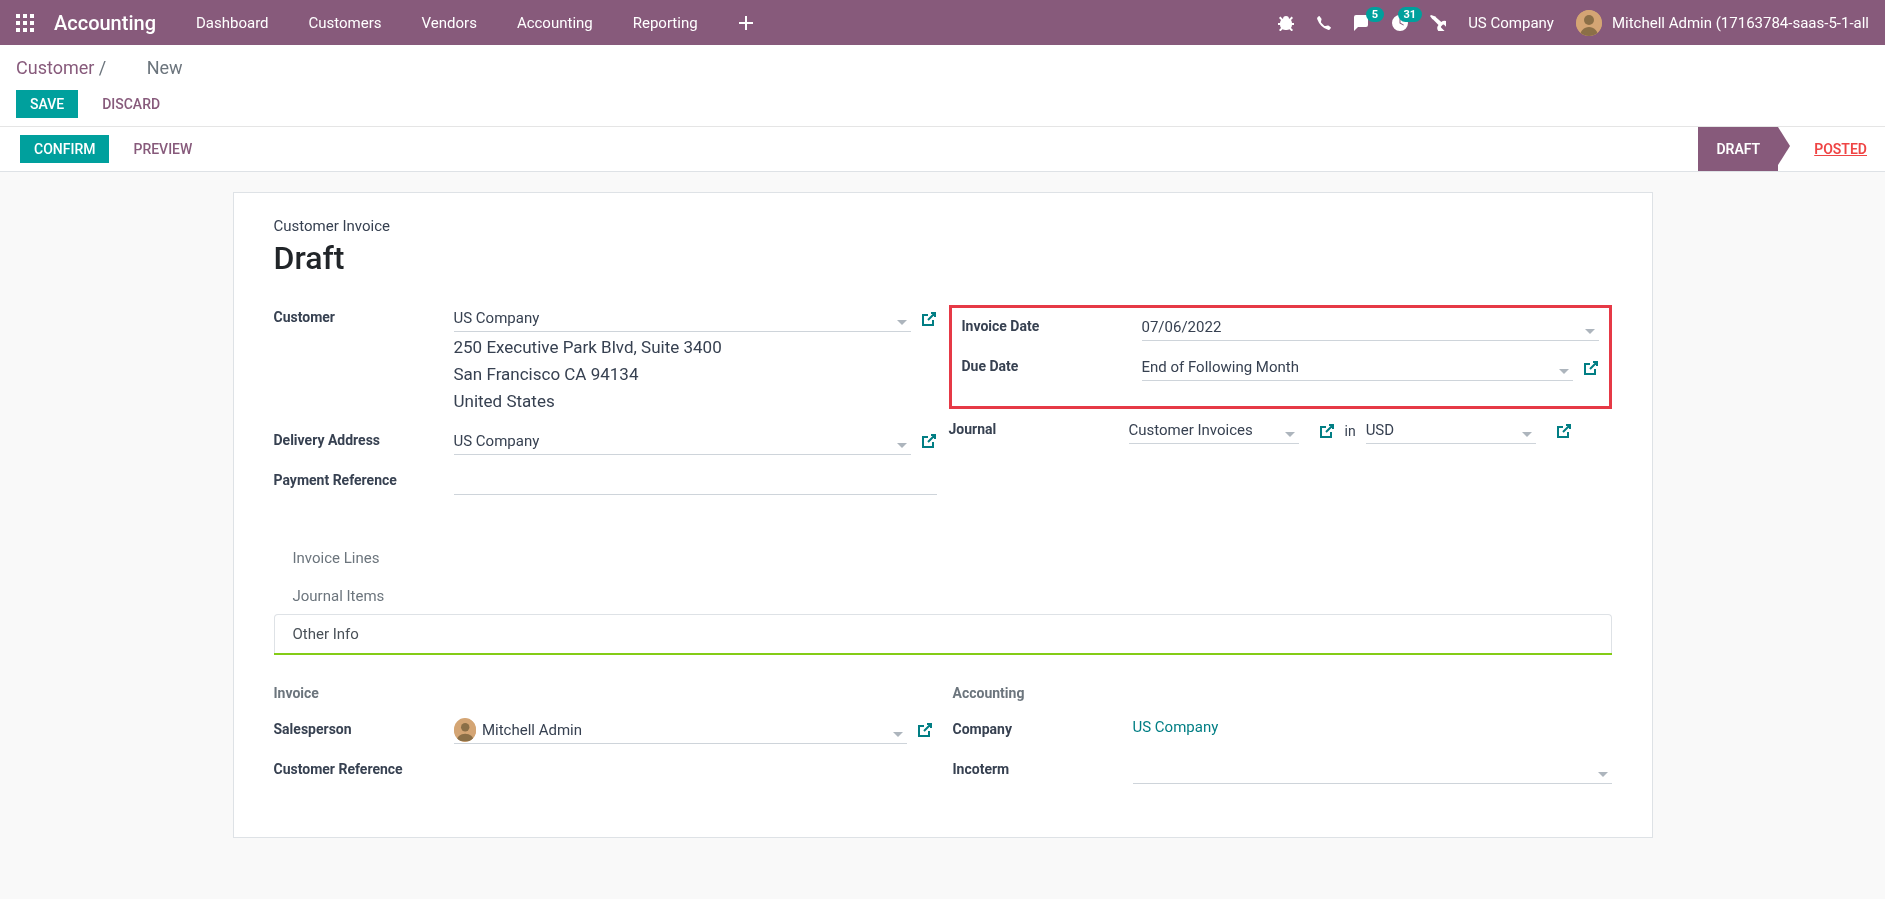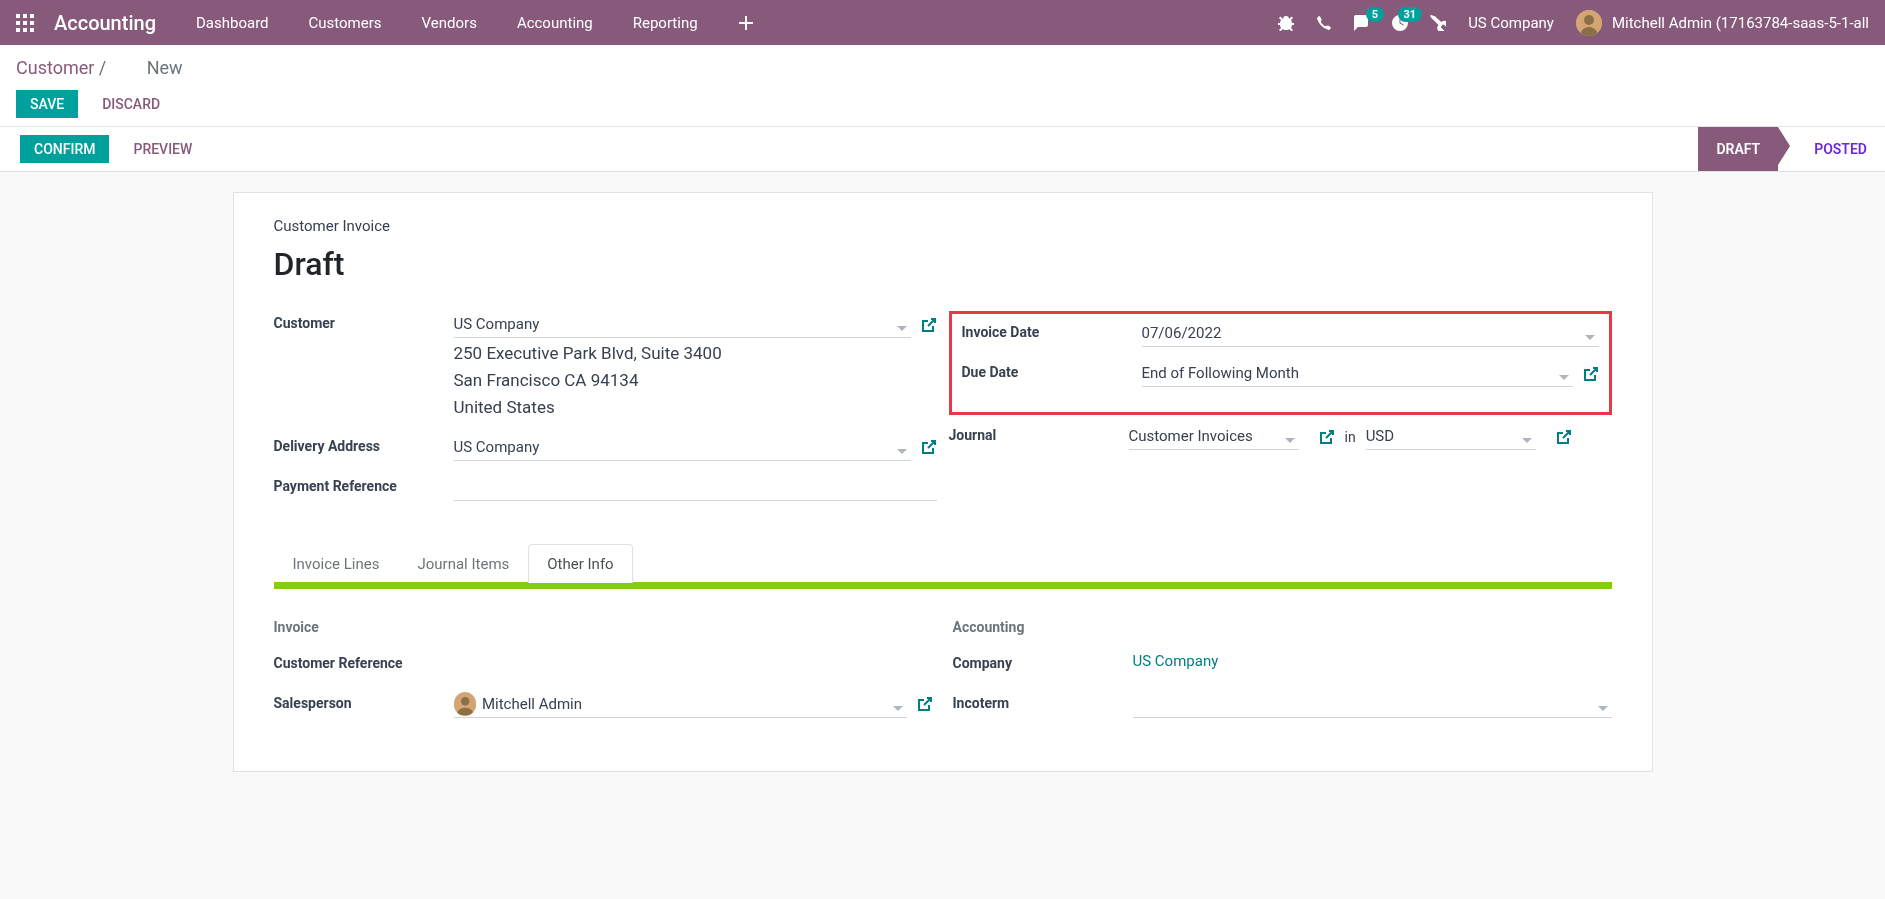--- a/index.html
+++ b/index.html
@@ -34,26 +34,26 @@
 .btn-primary { background:#00a09d; color:#fff; }
 .btn-secondary { background:transparent; color:#875a7b; }
 
 
 .status-row { display:flex; justify-content:space-between; align-items:stretch; background:#fff; border-bottom:1px solid #dee2e6; }
 .status-left { display:flex; gap:10px; padding:8px 20px; }
 .status-pills { display:flex; align-items:stretch; }
 .pill { padding:8px 18px; font-size:14px; font-weight:600; display:flex; align-items:center; }
 .pill-active { background:#875a7b; color:#fff; position:relative; }
 .pill-active::after { content:""; position:absolute; right:-12px; top:0; border-top:19px solid transparent; border-bottom:19px solid transparent; border-left:12px solid #875a7b; }
-.pill-inactive { color:#6d28d9; margin-left:18px; }
+.pill-inactive { color:#ef4444; margin-left:18px;text-decoration:underline; }
 
 
 .sheet-wrap { padding:20px 90px; }
 .sheet { background:#fff; border:1px solid #dee2e6; padding:24px 40px 40px; max-width:1420px; margin:0 auto; }
-.sheet-label { font-size:15px; color:#374151; margin-bottom:10px; }
+.sheet-label { font-size:15px; color:#374151; margin-bottom:4px; }
 .sheet-title { font-size:32px; font-weight:500; color:#212529; margin-bottom:28px; }
 
 .form-cols { display:flex; gap:12px; }
 .col { flex:1; }
 .form-row { display:flex; align-items:flex-start; margin-bottom:12px; min-height:28px; }
 .form-label { width:180px; font-size:14px; font-weight:700; color:#374151; padding-top:4px; }
 .form-value { flex:1; position:relative; }
 .input-line { border:none; border-bottom:1px solid #ced4da; width:100%; font-size:15px; padding:4px 20px 4px 0; background:transparent; color:#374151; }
 .caret-down { position:absolute; right:4px; top:8px; pointer-events:none; }
 .caret-down svg { fill:#adb5bd; width:10px; height:10px; }
@@ -62,21 +62,21 @@
 .addr { font-size:17px; color:#374151; line-height:1.6; margin-top:2px; }
 .inline-group { display:flex; align-items:center; gap:10px; }
 .inline-group .input-line.short { width:170px; }
 .inline-text { font-size:14px; color:#374151; }
 .link-text { color:#017e84; cursor:pointer; font-size:15px; }
 
 
 .highlight { border:3px solid #e63946; padding:6px 10px 20px; margin-bottom:8px; }
 
 
-.tabs { display:flex; border-bottom:7px solid #84cc16; margin-top:30px; }
+.tabs { display:flex; border-bottom:3px solid #84cc16; margin-top:30px;flex-direction:column; }
 .tab { padding:10px 18px; font-size:15px; color:#6c757d; cursor:pointer; border:1px solid transparent; border-bottom:none; margin-bottom:-1px; }
 .tab.active { color:#495057; border-color:#dee2e6; background:#fff; border-radius:4px 4px 0 0; }
 
 .tab-content { padding-top:30px; display:flex; gap:20px; }
 .section-title { font-size:14px; font-weight:700; color:#6c757d; margin-bottom:16px; }
 .avatar-sm { width:24px; height:24px; border-radius:50%; background:#d4a574; display:inline-flex; align-items:center; justify-content:center; margin-right:6px; vertical-align:middle; overflow:hidden; }
 .avatar-sm svg { width:24px; height:24px; }
 .with-avatar { display:flex; align-items:center; }
 </style>
 </head>
@@ -291,24 +291,20 @@
     <div class="tabs">
       <div class="tab">Invoice Lines</div>
       <div class="tab">Journal Items</div>
       <div class="tab active">Other Info</div>
     </div>
 
     <div class="tab-content">
       <div class="col">
         <div class="section-title">Invoice</div>
         <div class="form-row">
-          <div class="form-label">Customer Reference</div>
-          <div class="form-value"></div>
-        </div>
-        <div class="form-row">
           <div class="form-label">Salesperson</div>
           <div class="form-value" style="display:flex;align-items:center;">
             <div class="with-avatar" style="flex:1;position:relative;border-bottom:1px solid #ced4da;">
               <span class="avatar-sm">
                 <svg viewBox="0 0 24 24">
                     <circle cx="12" cy="12" r="12" fill="#d4a574"></circle>
                     <circle cx="12" cy="9" r="4.5" fill="#8b6f47"></circle>
                     <path d="M3 24c0-5 4-8 9-8s9 3 9 8" fill="#8b6f47"></path>
                   </svg>
               </span>
@@ -317,20 +313,24 @@
                     <path d="M0 2l5 5 5-5z"></path>
                   </svg></span>
             </div>
             <span class="ext-link">
                 <svg viewBox="0 0 16 16">
                   <path d="M10 2h4v4M14 2L7 9M12 9v5H2V4h5"></path>
                 </svg>
               </span>
           </div>
         </div>
+        <div class="form-row">
+          <div class="form-label">Customer Reference</div>
+          <div class="form-value"></div>
+        </div>
       </div>
       <div class="col">
         <div class="section-title">Accounting</div>
         <div class="form-row">
           <div class="form-label">Company</div>
           <div class="form-value">
             <span class="link-text">US Company</span>
           </div>
         </div>
         <div class="form-row">

